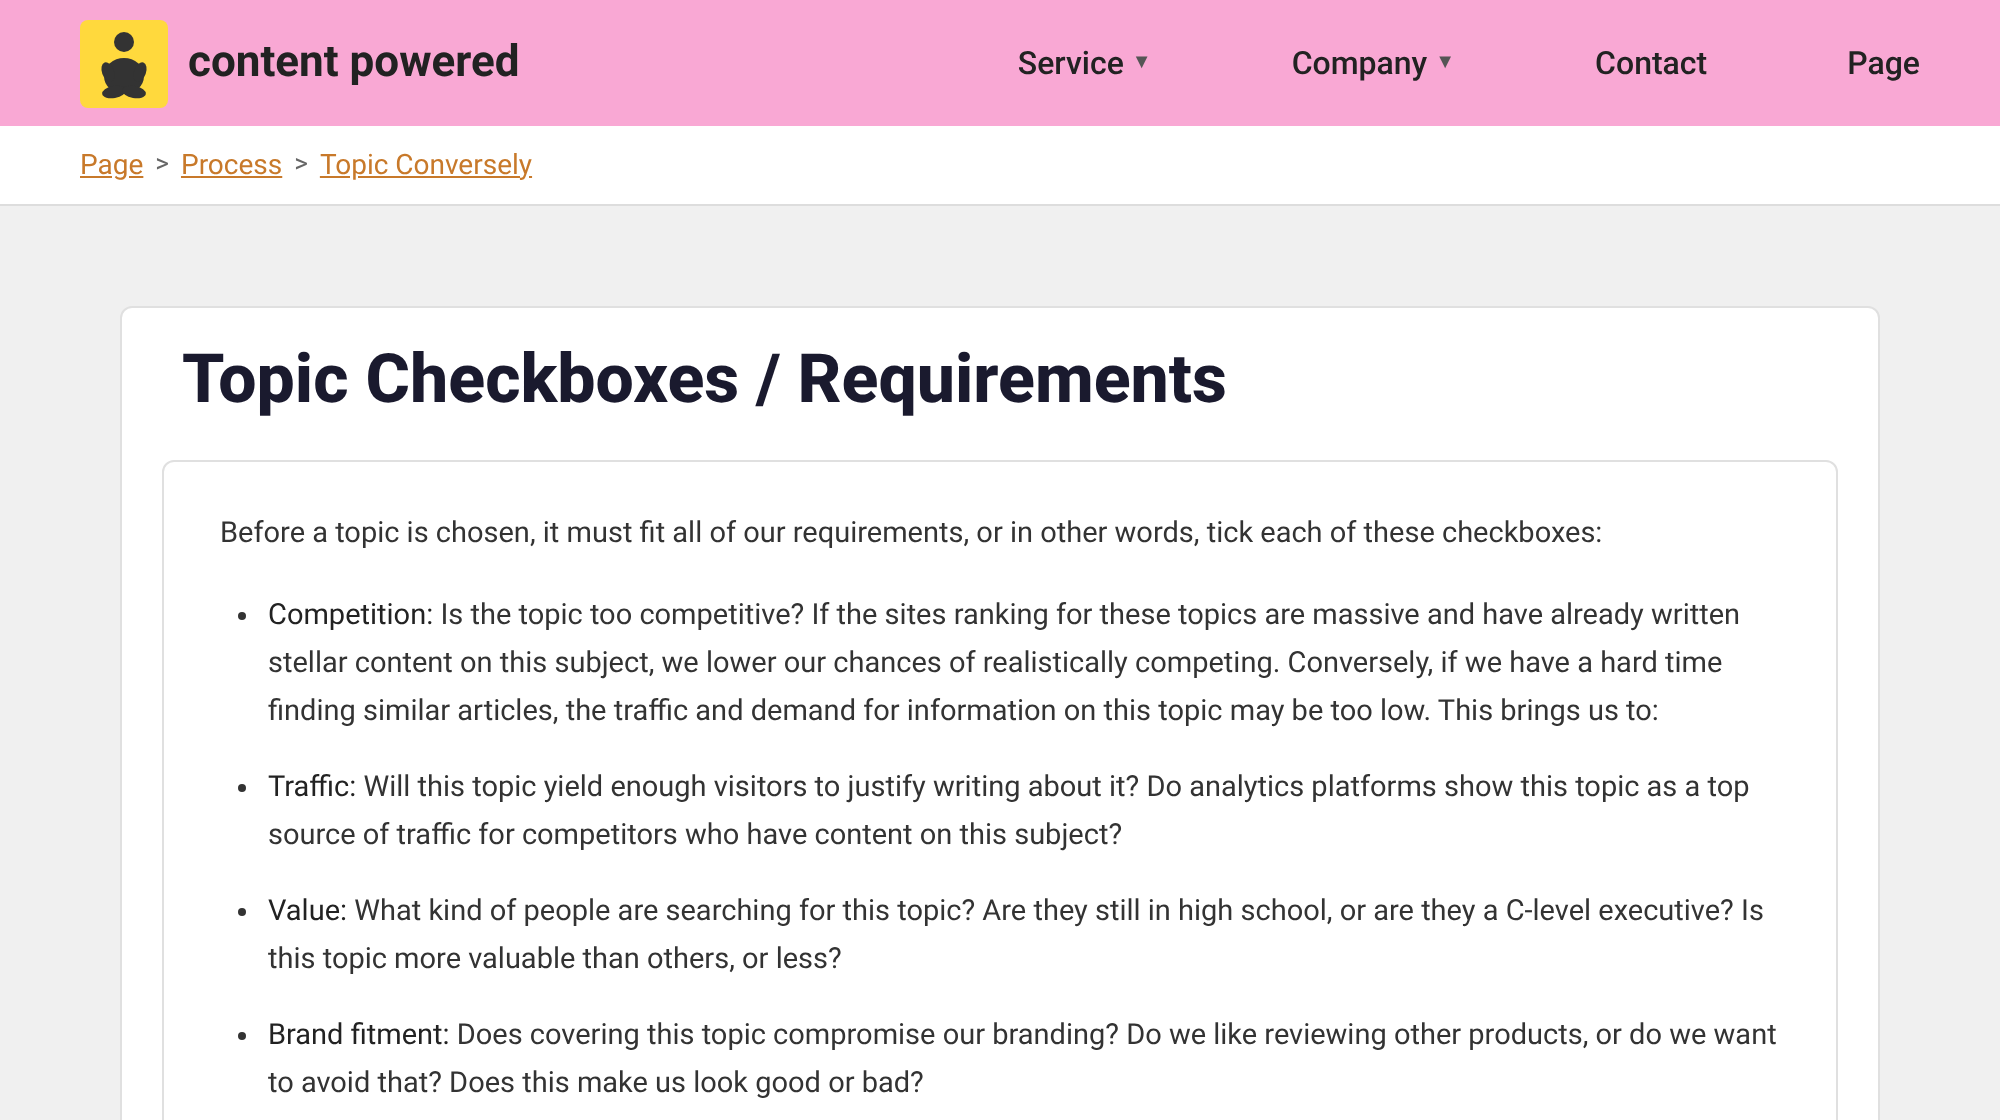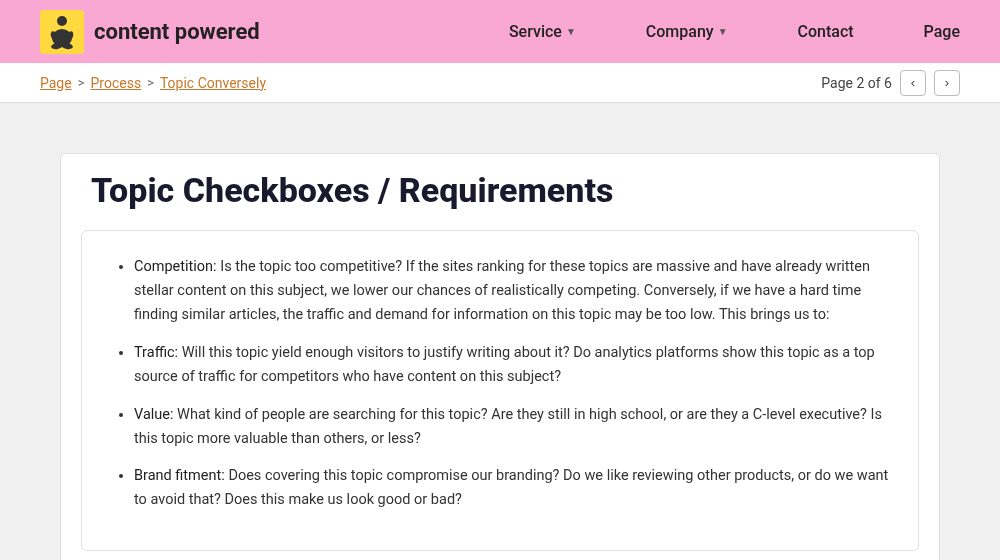--- a/index.html
+++ b/index.html
@@ -193,32 +193,28 @@
 </header>
 
 <div id="breadcrumb-bar">
   <div id="breadcrumb">
     <a class="breadcrumb-link">Page</a>
     <span class="breadcrumb-sep">&gt;</span>
     <a class="breadcrumb-link">Process</a>
     <span class="breadcrumb-sep">&gt;</span>
     <a class="breadcrumb-link">Topic Conversely</a>
   </div>
-  <div id="pagination">
-    <span>Page 2 of 6</span>
-    <button class="page-btn">‹</button>
-    <button class="page-btn">›</button>
-  </div>
 </div>
 
 <main id="main">
   <div id="content-card">
     <h1 id="page-title">Topic Checkboxes / Requirements</h1>
 
     <div id="inner-card">
+      <p id="intro-text">Before a topic is chosen, it must fit all of our requirements, or in other words, tick each of these checkboxes:</p>
 
       <ul id="checklist">
 
       <li><span class="bold">Competition:</span> Is the topic too competitive? If the sites ranking for these topics are massive and have already written stellar content on this subject, we lower our chances of realistically competing. Conversely, if we have a hard time finding similar articles, the traffic and demand for information on this topic may be too low. This brings us to:</li>
           <li><span class="bold">Traffic:</span> Will this topic yield enough visitors to justify writing about it? Do analytics platforms show this topic as a top source of traffic for competitors who have content on this subject?</li>
           <li><span class="bold">Value:</span> What kind of people are searching for this topic? Are they still in high school, or are they a C-level executive? Is this topic more valuable than others, or less?</li>
           <li><span class="bold">Brand fitment:</span> Does covering this topic compromise our branding? Do we like reviewing other products, or do we want to avoid that? Does this make us look good or bad?</li>
         </ul>
     </div>
   </div>

